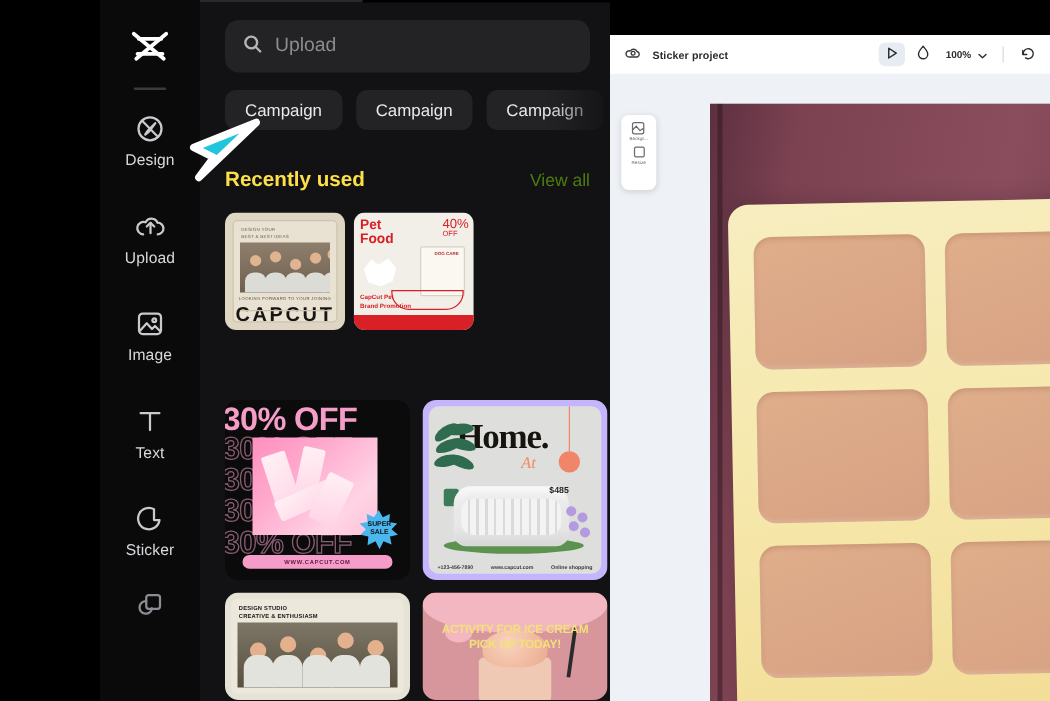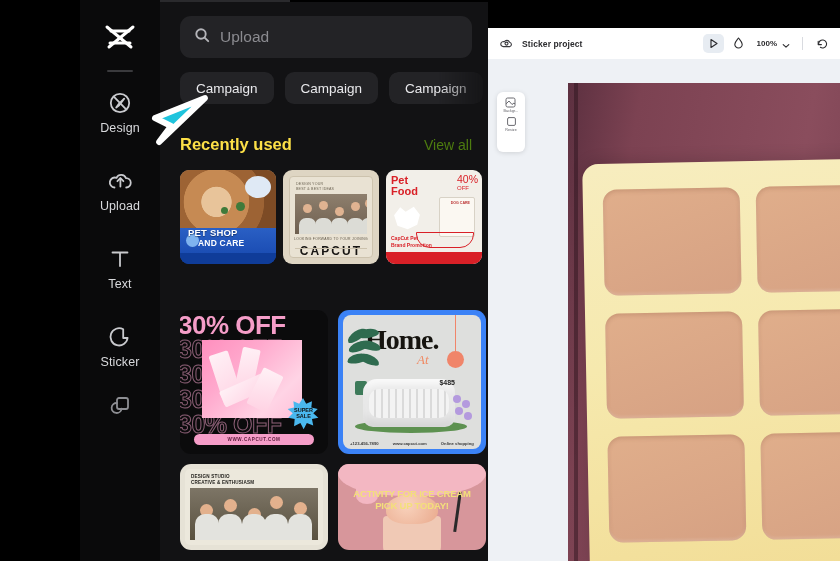--- a/index.html
+++ b/index.html
@@ -57,21 +57,21 @@
   .chip.faded { color:#e9e9ec; -webkit-mask-image:linear-gradient(90deg,#000 52%,rgba(0,0,0,.22) 100%);
                 mask-image:linear-gradient(90deg,#000 52%,rgba(0,0,0,.22) 100%); }
 
   .sec-head { position:absolute; display:flex; align-items:baseline; justify-content:space-between; width:292px; left:20px; }
   .sec-title { font-size:16.5px; font-weight:bold; color:#fde047; }
   .sec-link { font-size:14px; color:#4d7c0f; cursor:pointer; }
 
   .recent-row { position:absolute; left:20px; top:168px; width:308px; height:94px; display:flex; gap:7px; }
   .tcard { width:96px; height:94px; border-radius:9px; overflow:hidden; position:relative; cursor:pointer; }
 
-  .rec-grid { position:absolute; left:20px; top:308px; width:308px; display:flex; flex-wrap:wrap; gap:10px; }
+  .rec-grid { position:absolute; left:20px; top:318px; width:308px; display:flex; flex-wrap:wrap; gap:10px; }
   .rcard { width:148px; height:144px; border-radius:11px; overflow:hidden; position:relative; cursor:pointer; }
 
   
   .art-pet { width:100%; height:100%; background:linear-gradient(180deg,#b98c62 0%,#c99b6f 40%,#2a5fc4 62%,#1546ad 100%); position:relative; }
   .art-pet .cat { position:absolute; left:0; top:0; right:0; height:62%;
     background:radial-gradient(circle at 38% 55%, #e8c49a 0 22%, #c68a53 23% 48%, #9d6334 49% 70%, #7d4b25 71% 100%); }
   .art-pet .eye { position:absolute; width:9px; height:9px; border-radius:50%; background:#3f7a3a; top:34%; left:58%; box-shadow:-16px 4px 0 -1px #3f7a3a; }
   .art-pet .bub { position:absolute; right:5px; top:6px; width:26px; height:22px; border-radius:50%; background:#dfe9f5; }
   .art-pet .pt1 { position:absolute; left:8px; bottom:26px; font-size:9.5px; font-weight:bold; color:#fff; letter-spacing:.2px; text-shadow:0 1px 1px rgba(0,0,0,.4); }
   .art-pet .pt2 { position:absolute; left:18px; bottom:16px; font-size:8.5px; font-weight:bold; color:#fff; letter-spacing:.2px; }
@@ -79,21 +79,21 @@
   .art-pet .bar { position:absolute; left:0; right:0; bottom:0; height:11px; background:#0f3c99; }
 
   
   .art-cap { width:100%; height:100%; background:#ded5c3; padding:6px; }
   .art-cap .inner { width:100%; height:100%; background:#e9e2d3; border:1px solid #cdc3ae; border-radius:4px; position:relative; overflow:hidden; }
   .art-cap .tiny { position:absolute; left:6px; top:5px; font-size:3.6px; color:#6d6555; line-height:1.5; letter-spacing:.2px; }
   .art-cap .photo { position:absolute; left:5px; right:5px; top:17px; height:40px; background:linear-gradient(180deg,#8e7f6d,#6e5f4f); overflow:hidden; }
   .art-cap .ph-head { position:absolute; width:9px; height:9px; border-radius:50%; background:#e0b391; top:10px; }
   .art-cap .ph-body { position:absolute; width:17px; height:16px; border-radius:7px 7px 0 0; background:#dcdcd6; bottom:0; }
   .art-cap .sub { position:absolute; left:0; right:0; top:60px; text-align:center; font-size:3.4px; color:#5d5545; letter-spacing:.3px; }
-  .art-cap .wm { position:absolute; left:0; right:0; top:67px; text-align:center; font-size:12px; font-weight:bold; letter-spacing:2.1px; color:#171513; }
+  .art-cap .wm { position:absolute; left:0; right:0; top:67px; text-align:center; font-size:16px; font-weight:bold; letter-spacing:2.1px; color:#171513; }
   .art-cap .ftr { position:absolute; left:5px; right:5px; bottom:4px; height:5px; border-top:1px solid #cdc3ae; }
 
   
   .art-food { width:100%; height:100%; background:#f2efe9; position:relative; }
   .art-food .h1 { position:absolute; left:5px; top:5px; font-size:11px; font-weight:bold; color:#d92027; line-height:1.02; }
   .art-food .h2 { position:absolute; right:4px; top:4px; font-size:10.5px; font-weight:normal; color:#d92027; text-align:left; line-height:1; }
   .art-food .h2 small { display:block; font-size:6px; }
   .art-food .pack { position:absolute; right:7px; top:27px; width:36px; height:40px; background:#fbf8f2; border:1px solid #d8d2c6; border-radius:2px; }
   .art-food .pack-t { position:absolute; right:12px; top:31px; font-size:3.6px; font-weight:bold; color:#b33; }
   .art-food .dog { position:absolute; left:4px; top:34px; width:34px; height:28px; background:#fff;
@@ -110,21 +110,21 @@
   .art-off .prod { position:absolute; left:22px; top:30px; width:100px; height:78px;
      background:linear-gradient(135deg,#ff8fbe 0%,#ffa9cd 35%,#ffd4e5 75%,#ffc0d9 100%); }
   .art-off .tube { position:absolute; background:linear-gradient(160deg,#fff1f6,#ffd2e3); border-radius:2px; }
   .art-off .burst { position:absolute; right:9px; bottom:24px; width:32px; height:32px; background:#4ab8ee;
      clip-path:polygon(50% 0,60% 18%,78% 10%,76% 30%,96% 34%,82% 48%,98% 62%,78% 66%,82% 86%,62% 78%,52% 98%,42% 78%,22% 88%,24% 66%,4% 62%,18% 48%,2% 34%,22% 30%,20% 10%,38% 18%); }
   .art-off .burst-t { position:absolute; right:15px; bottom:35px; font-size:5.5px; font-weight:bold; color:#111; line-height:1.1; text-align:center; }
   .art-off .url { position:absolute; left:14px; right:14px; bottom:9px; height:11px; border-radius:6px; background:#f59dc8;
      font-size:4.6px; color:#5a1b3a; display:flex; align-items:center; justify-content:center; letter-spacing:.6px; font-weight:bold; }
 
   
-  .art-home { width:100%; height:100%; background:#3b82f6; padding:5px; }
+  .art-home { width:100%; height:100%; background:#c4b5fd; padding:5px; }
   .art-home .in { width:100%; height:100%; background:#dedfdd; border-radius:8px; position:relative; overflow:hidden; }
   .art-home .hm { position:absolute; left:22px; top:9px; font-size:28px; font-weight:bold; color:#16140f; letter-spacing:-1px; font-family:"Liberation Serif",serif; }
   .art-home .at { position:absolute; left:74px; top:37px; font-size:13px; color:#f08a63; font-style:italic; font-family:"Liberation Serif",serif; }
   .art-home .ball { position:absolute; right:17px; top:36px; width:17px; height:17px; border-radius:50%; background:#f0856a; }
   .art-home .cord { position:absolute; right:25px; top:0; width:1px; height:36px; background:#f0856a; }
   .art-home .plant { position:absolute; left:3px; top:14px; width:36px; height:66px; }
   .art-home .leaf { position:absolute; width:22px; height:9px; border-radius:50% 50% 50% 50%/ 60% 60% 40% 40%; background:#2f6b4f; }
   .art-home .pot { position:absolute; left:9px; bottom:0; width:12px; height:14px; background:#3d7a59; border-radius:2px; }
   .art-home .sofa { position:absolute; left:20px; bottom:22px; width:92px; height:48px; background:#e8e8e8; border-radius:14px 14px 10px 10px;
       box-shadow:inset 0 -7px 9px rgba(0,0,0,.08), inset 0 6px 9px rgba(255,255,255,.8); }
@@ -237,20 +237,30 @@
         <span class="ri">
           <svg width="25" height="22" viewBox="0 0 25 22" fill="none" stroke="#c9cace" stroke-width="1.8" stroke-linecap="round" stroke-linejoin="round">
             <path d="M6.5 17.5 A5 5 0 1 1 8.5 7.8 A5.2 5.2 0 0 1 18 8.2 A4.6 4.6 0 0 1 18.2 17.5"></path>
             <path d="M12.4 16.5 L12.4 8.4"></path>
               <path d="M9.4 11.2 L12.4 8.2 L15.4 11.2"></path>
           </svg>
         </span>
         <span class="rl">Upload</span>
       </div>
 
+      <div class="rail-item">
+        <span class="ri">
+          <svg width="24" height="24" viewBox="0 0 24 24" fill="none" stroke="#c9cace" stroke-width="1.8" stroke-linecap="round" stroke-linejoin="round">
+            <rect x="3.2" y="3.8" width="17.6" height="16.4" rx="3"></rect>
+            <circle cx="15.4" cy="9.2" r="1.5"></circle>
+            <path d="M4.2 17.4 L9.4 11.6 L13.6 16.2 L16 13.8 L20.2 18"></path>
+          </svg>
+        </span>
+        <span class="rl">Image</span>
+      </div>
 
       <div class="rail-item">
         <span class="ri">
           <svg width="24" height="24" viewBox="0 0 24 24" fill="none" stroke="#c9cace" stroke-width="1.8" stroke-linecap="round">
             <path d="M4.5 5.5 L19.5 5.5"></path>
               <path d="M12 5.8 L12 19"></path>
           </svg>
         </span>
         <span class="rl">Text</span>
       </div>
@@ -294,31 +304,20 @@
       <div class="chip faded">Campaign</div>
     </div>
 
     <div class="sec-head" style="top:133px;">
       <span class="sec-title">Recently used</span>
       <span class="sec-link">View all</span>
     </div>
 
     <div class="recent-row">
 
-      <div class="tcard">
-        <div class="art-pet">
-          <div class="cat"></div>
-          <div class="eye"></div>
-          <div class="bub"></div>
-          <div class="paw"></div>
-          <div class="pt1">PET SHOP</div>
-          <div class="pt2">AND CARE</div>
-          <div class="bar"></div>
-        </div>
-      </div>
 
       <div class="tcard">
         <div class="art-cap">
           <div class="inner">
             <div class="tiny">DESIGN YOUR<br>BEST &amp; BEST IDEAS</div>
             <div class="photo">
               <div class="ph-head" style="left:8px;"></div>
                 <div class="ph-body" style="left:4px;"></div>
               <div class="ph-head" style="left:24px;top:7px;"></div>
                 <div class="ph-body" style="left:20px;"></div>

